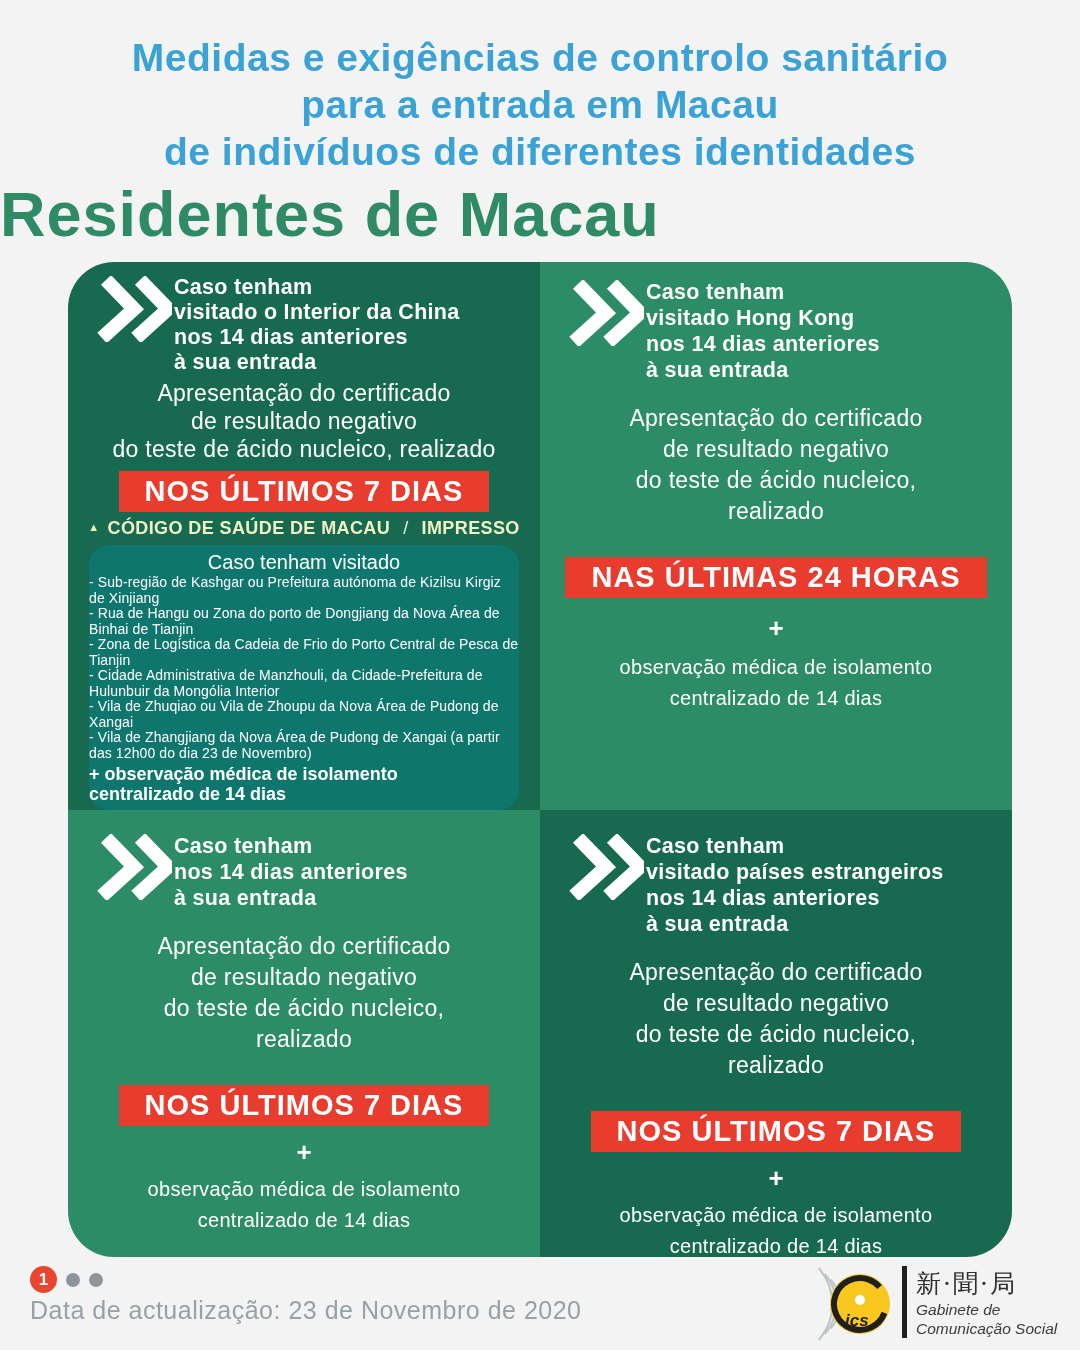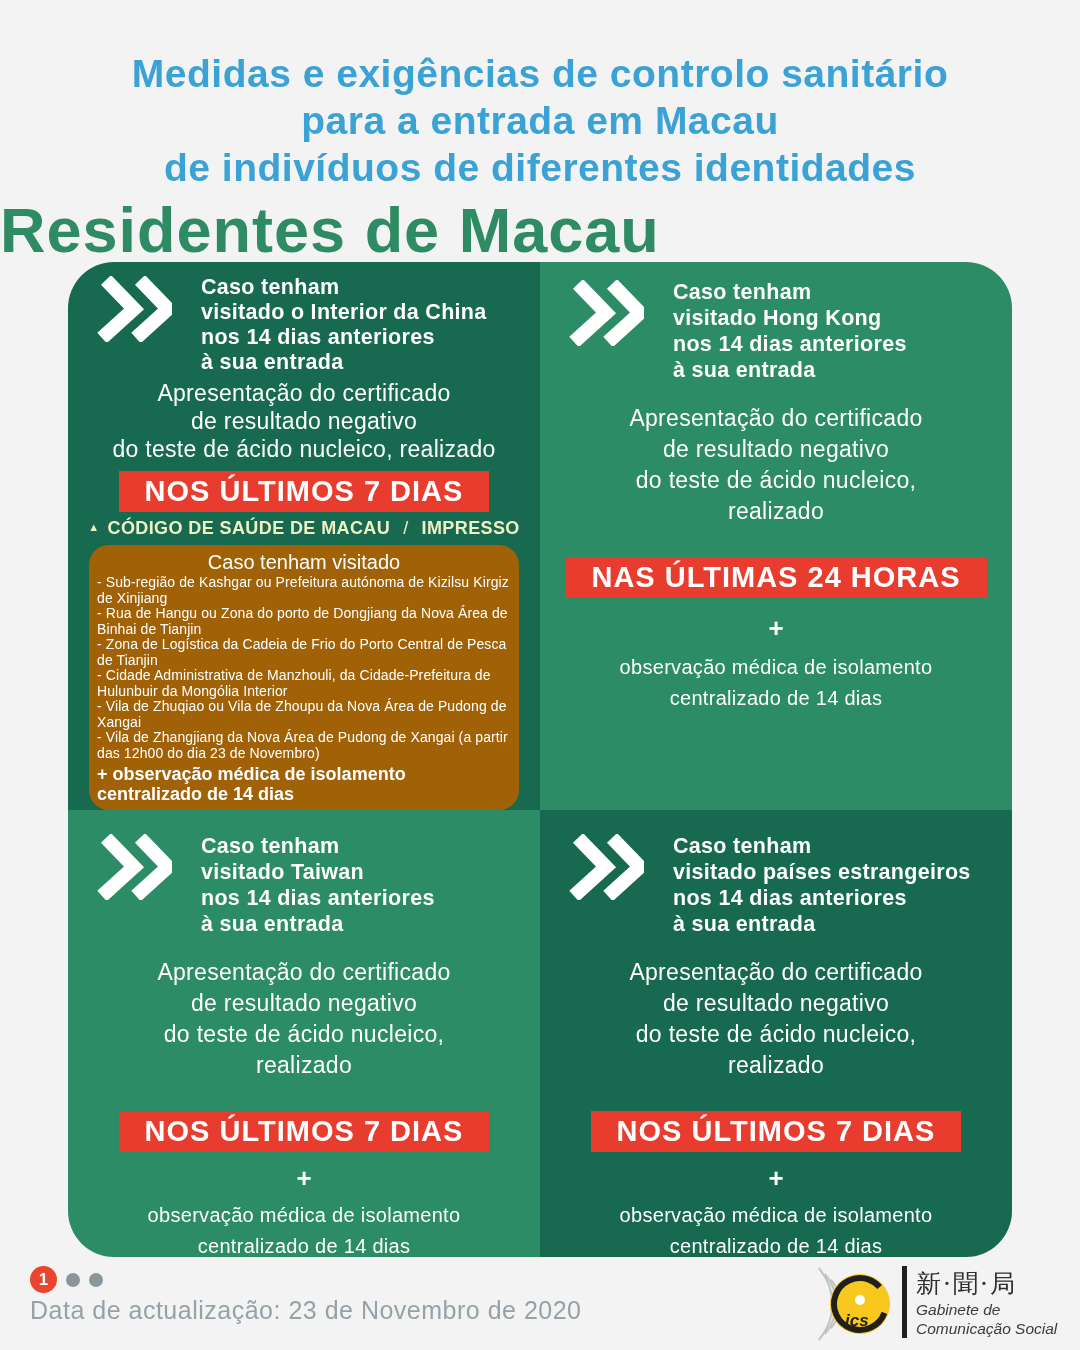--- a/index.html
+++ b/index.html
@@ -1,48 +1,48 @@
 <!DOCTYPE html>
 <html><head>
 <meta charset="utf-8">
 <style>
   *{margin:0;padding:0;box-sizing:border-box}
   body{background:#e5e7e6}
   .canvas{position:relative;width:1080px;height:1350px;background:#f2f3f2;overflow:hidden;
           font-family:"Liberation Sans","DejaVu Sans",sans-serif}
   
-  .title{padding-top:50px;text-align:center;color:#3aa2d4;font-weight:700;
+  .title{padding-top:34px;text-align:center;color:#3aa2d4;font-weight:700;
          font-size:39px;line-height:47px;letter-spacing:.5px}
   .subtitle{margin-top:5px;text-align:left;color:#2f8b63;font-weight:700;
             font-size:63px;line-height:68px;letter-spacing:1px}
   
   .grid{position:absolute;left:68px;top:262px;width:944px;height:995px;display:grid;
         grid-template-columns:472px 472px;grid-template-rows:548px 447px;
         border-radius:46px;overflow:hidden}
   .panel{position:relative;color:#fff;overflow:hidden}
   .panel.dark{background:#176a50}
   .panel.light{background:#2b8c66}
-  .phead{display:flex;align-items:flex-start;gap:29px;padding:16px 8px 0 26px}
+  .phead{display:flex;align-items:flex-start;gap:2px;padding:16px 8px 0 26px}
   .panel:nth-child(1) .phead{padding-top:12px}
   .panel:nth-child(3) .phead,.panel:nth-child(4) .phead{padding-top:22px}
   .chev{flex:0 0 auto;margin-top:2px}
   .phead-text{font-weight:700;font-size:21.5px;line-height:26px;letter-spacing:.3px;padding-top:1px}
   .panel:nth-child(1) .phead-text{line-height:25px}
   .pbody{margin-top:20px;text-align:center;font-size:23px;line-height:31px;letter-spacing:.3px}
   .panel:nth-child(1) .pbody{margin-top:4px;line-height:28px}
   .badge-row{text-align:center;margin-top:30px}
   .panel:nth-child(1) .badge-row{margin-top:8px}
   .badge{display:inline-block;background:#e73c2e;color:#fff;font-weight:700;font-size:29px;
          line-height:41px;padding:0 26px;letter-spacing:1px;white-space:nowrap}
   .codeline{margin-top:6px;text-align:center;color:#eef2c5;font-weight:700;font-size:18px;
             letter-spacing:.4px;white-space:nowrap}
   .codeline .marker{font-size:11px;vertical-align:3px;margin-right:8px}
   .codeline .sep{font-weight:400;margin:0 13px}
-  .alert{margin:6px auto 0;width:430px;background:#a16207;border-radius:20px;
-         padding:6px 8px 6px;text-align:left}
+  .alert{margin:6px auto 0;width:430px;background:#0f766e;border-radius:20px;
+         padding:6px 0 6px;text-align:left}
   .alert-title{text-align:center;font-size:20px;line-height:23px;margin-bottom:1px}
   .alert-item{font-size:14px;line-height:15.5px;letter-spacing:.1px}
   .alert-foot{margin-top:4px;font-weight:700;font-size:18px;line-height:19.5px}
   .plus{margin-top:16px;text-align:center;font-size:26px;font-weight:700;line-height:28px}
   .panel:nth-child(3) .plus,.panel:nth-child(4) .plus{margin-top:12px}
   .obs{margin-top:10px;text-align:center;font-size:20px;line-height:31px;letter-spacing:.3px}
   .panel:nth-child(3) .obs,.panel:nth-child(4) .obs{margin-top:8px}
   
   .pager{position:absolute;left:30px;top:1266px;display:flex;align-items:center;gap:9px}
   .page-current{width:27px;height:27px;border-radius:50%;background:#e8462f;color:#fff;
@@ -140,21 +140,20 @@
     <section class="panel light">
       <div class="phead">
         <span class="chev">
           <svg viewBox="0 0 78 66" width="78" height="66">
             <polyline points="12,4 40,33 8,62" fill="none" stroke="#ffffff" stroke-width="14"></polyline>
             <polyline points="46,4 74,33 42,62" fill="none" stroke="#ffffff" stroke-width="14"></polyline>
           </svg>
         </span>
         <div class="phead-text">
           <div>Caso tenham</div>
-          <div>visitado Taiwan</div>
           <div>nos 14 dias anteriores</div>
           <div>à sua entrada</div>
         </div>
       </div>
       <div class="pbody">
         <div>Apresentação do certificado</div>
         <div>de resultado negativo</div>
         <div>do teste de ácido nucleico,</div>
         <div>realizado</div>
       </div>

